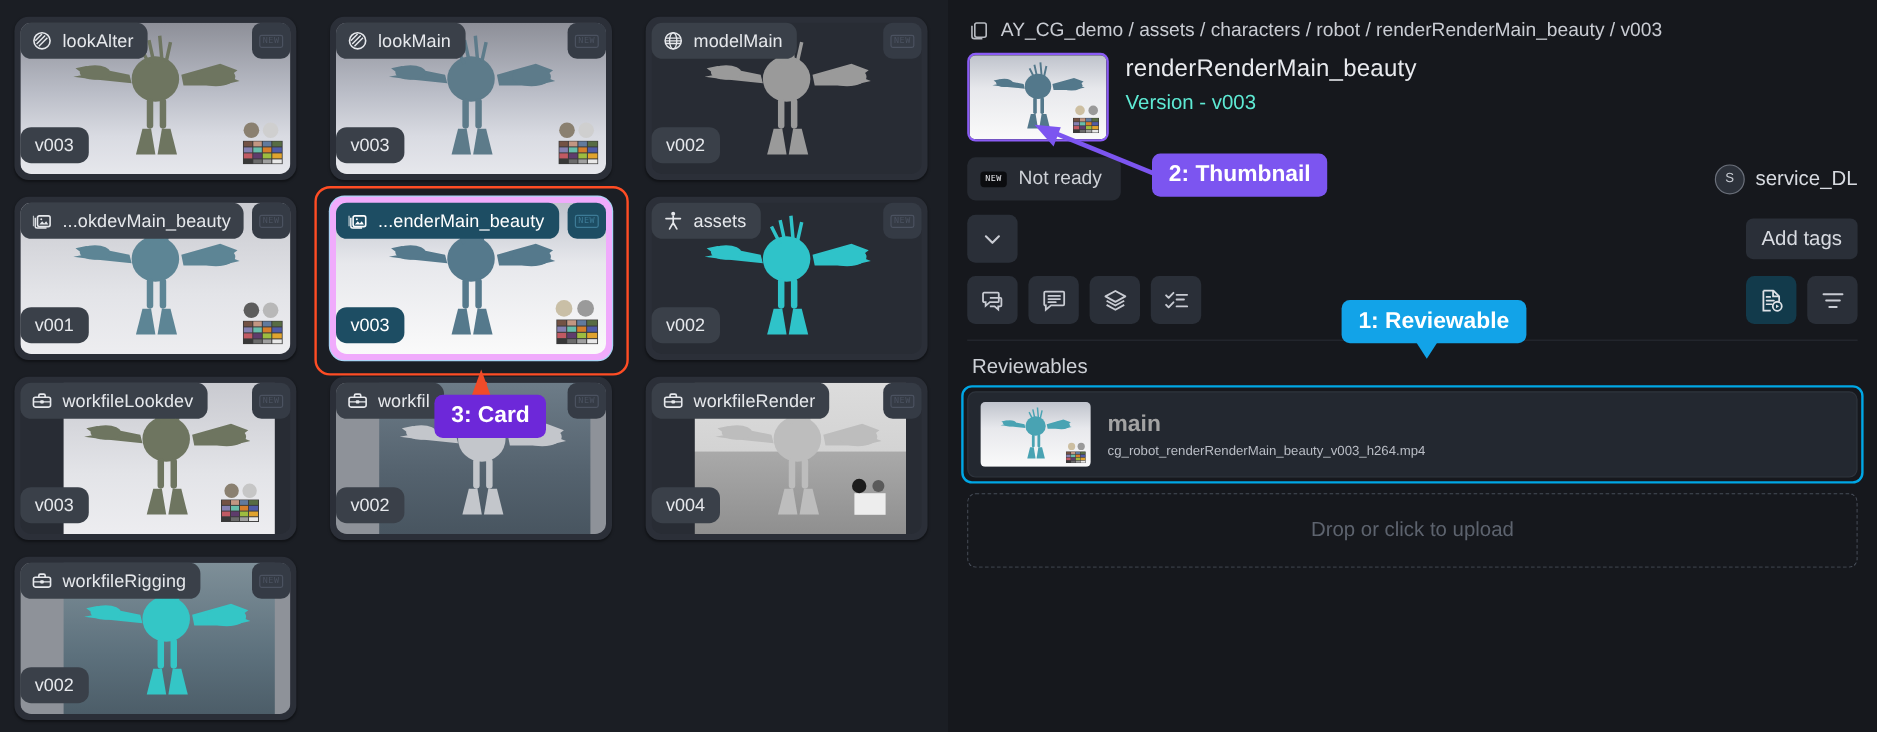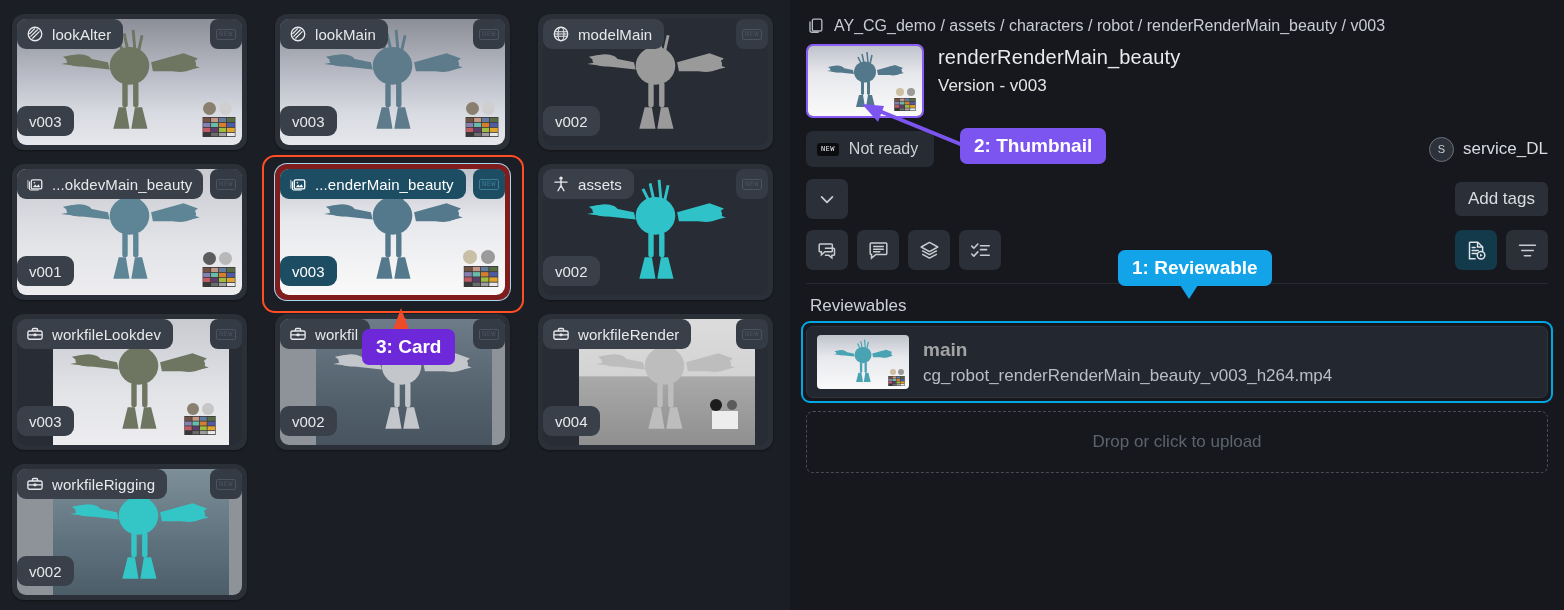--- a/index.html
+++ b/index.html
@@ -80,21 +80,21 @@
   .newbadge span {
     font-family: "DejaVu Sans Mono", monospace;
     font-size: 7px; letter-spacing: .5px;
     color: #4b5260;
     border: 1px solid #4b5260; border-radius: 2px;
     padding: 1px 2px; line-height: 1;
   }
 
   
   .card.selected {
-    background: #7f1d1d;
+    background: #f0abfc;
     box-shadow: 0 0 0 1px #a9d4f5;
   }
   .card.selected .pill, .card.selected .ver { background: #1d4d63; color:#ffffff; }
   .card.selected .newbadge { background: #1d4d63; }
   .card.selected .newbadge span { color:#3d7b96; border-color:#3d7b96; }
 
   
   .anno-box {
     position: absolute;
     border: 2px solid #ff4d24;
@@ -118,21 +118,21 @@
   }
   .head-row { display: flex; gap: 14px; align-items: flex-start; }
   .hero-thumb {
     width: 118px; height: 74px;
     border-radius: 7px;
     border: 2px solid #8b5cf6;
     overflow: hidden; position: relative; flex: none;
   }
   .hero-meta { padding-top: 2px; }
   .hero-title { font-size: 20px; color: #e8eaee; letter-spacing:.2px; }
-  .hero-ver { font-size: 17px; color: #e5e5e5; margin-top: 7px; }
+  .hero-ver { font-size: 17px; color: #5eead4; margin-top: 7px; }
 
   .status-row {
     display: flex; align-items: center; margin-top: 13px; gap: 10px;
     position: relative;
   }
   .status-chip {
     display: flex; align-items: center; gap: 10px;
     height: 36px; padding: 0 16px 0 11px;
     background: #272b33; color: #cfd2d8;
     border-radius: 7px; font-size: 16px;
@@ -185,21 +185,21 @@
     display: flex; align-items: center; gap: 14px;
     height: 72px; padding: 0 10px;
     background: #232830; border-radius: 7px;
     border: 1px solid #2e343d;
   }
   .rev-thumb {
     width: 92px; height: 54px; border-radius: 4px; overflow:hidden;
     position: relative; flex:none;
   }
   .rev-name { font-size: 19px; color:#a3a3a3; font-weight: bold; }
-  .rev-file { font-size: 17px; color:#b9bdc5; margin-top: 5px; }
+  .rev-file { font-size: 11px; color:#b9bdc5; margin-top: 5px; }
 
   .rev-wrap { position: relative; }
   .rev-wrap::after {
     content:""; position:absolute; inset:-5px;
     border: 2px solid #00a7e5; border-radius: 9px;
     pointer-events:none;
   }
 
   .dropzone {
     margin-top: 13px; height: 62px;

